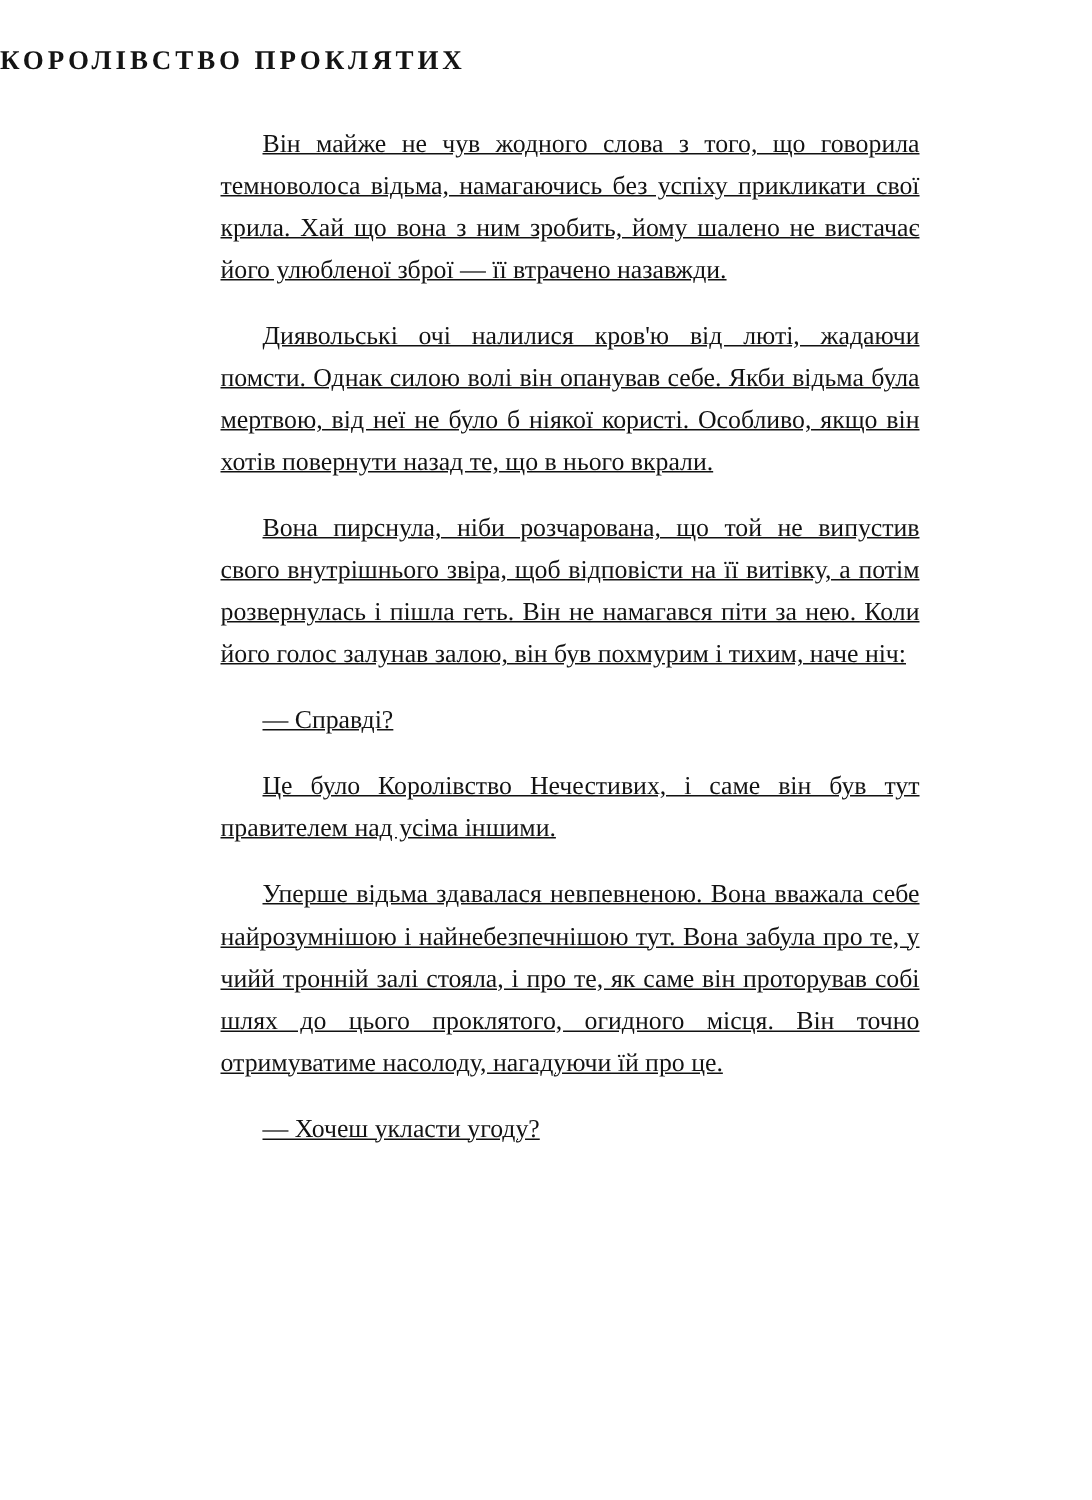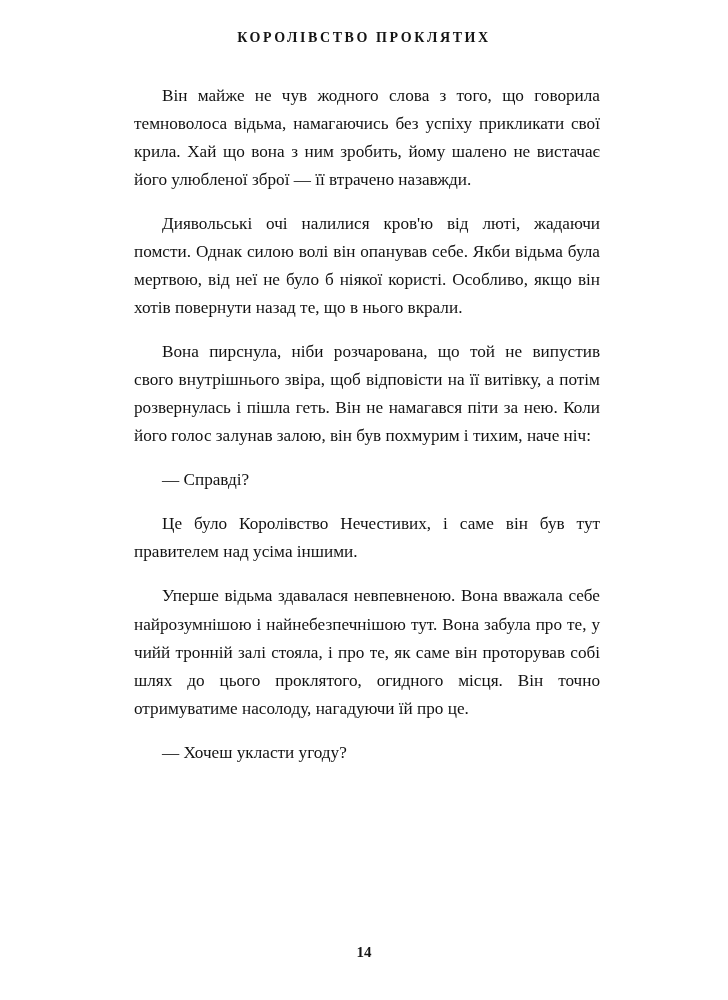--- a/index.html
+++ b/index.html
@@ -21,33 +21,34 @@
     top: 0;
     width: 728px;
     height: 1000px;
     box-sizing: border-box;
   }
   .running-head {
     position: absolute;
     left: 0;
     right: 0;
     top: 30px;
-    text-align: center;
+    text-align: left;
     font-family: "Liberation Serif", "DejaVu Serif", serif;
-    font-size: 14px;
+    font-size: 18px;
     font-weight: bold;
     letter-spacing: 2.6px;
     text-transform: uppercase;
     color: #141414;
   }
   .text-block {
     position: absolute;
-    left: 134px;
+    left: 147px;
     top: 82px;
     width: 466px;
+    text-decoration: underline;
   }
   p.para {
     margin: 0;
     text-indent: 28px;
     text-align: justify;
     font-size: 17.2px;
     line-height: 1.63;
     color: #121212;
     hyphens: manual;
   }
@@ -75,15 +76,14 @@
   <div class="text-block">
     <p class="para">Він майже не чув жодного слова з того, що говорила темноволоса відьма, намагаючись без успіху прикликати свої крила. Хай що вона з ним зробить, йому шалено не вистачає його улюбленої зброї — її втрачено назавжди.</p>
     <p class="para">Диявольські очі налилися кров'ю від люті, жадаючи помсти. Однак силою волі він опанував себе. Якби відьма була мертвою, від неї не було б ніякої користі. Особливо, якщо він хотів повернути назад те, що в нього вкрали.</p>
     <p class="para">Вона пирснула, ніби розчарована, що той не випустив свого внутрішнього звіра, щоб відповісти на її витівку, а потім розвернулась і пішла геть. Він не намагався піти за нею. Коли його голос залунав залою, він був похмурим і тихим, наче ніч:</p>
     <p class="para">— Справді?</p>
     <p class="para">Це було Королівство Нечестивих, і саме він був тут правителем над усіма іншими.</p>
     <p class="para">Уперше відьма здавалася невпевненою. Вона вважала себе найрозумнішою і найнебезпечнішою тут. Вона забула про те, у чийй тронній залі стояла, і про те, як саме він проторував собі шлях до цього проклятого, огидного місця. Він точно отримуватиме насолоду, нагадуючи їй про це.</p>
     <p class="para">— Хочеш укласти угоду?</p>
   </div>
 
-  <div class="folio">14</div>
 
 </div>
 
 </body></html>

